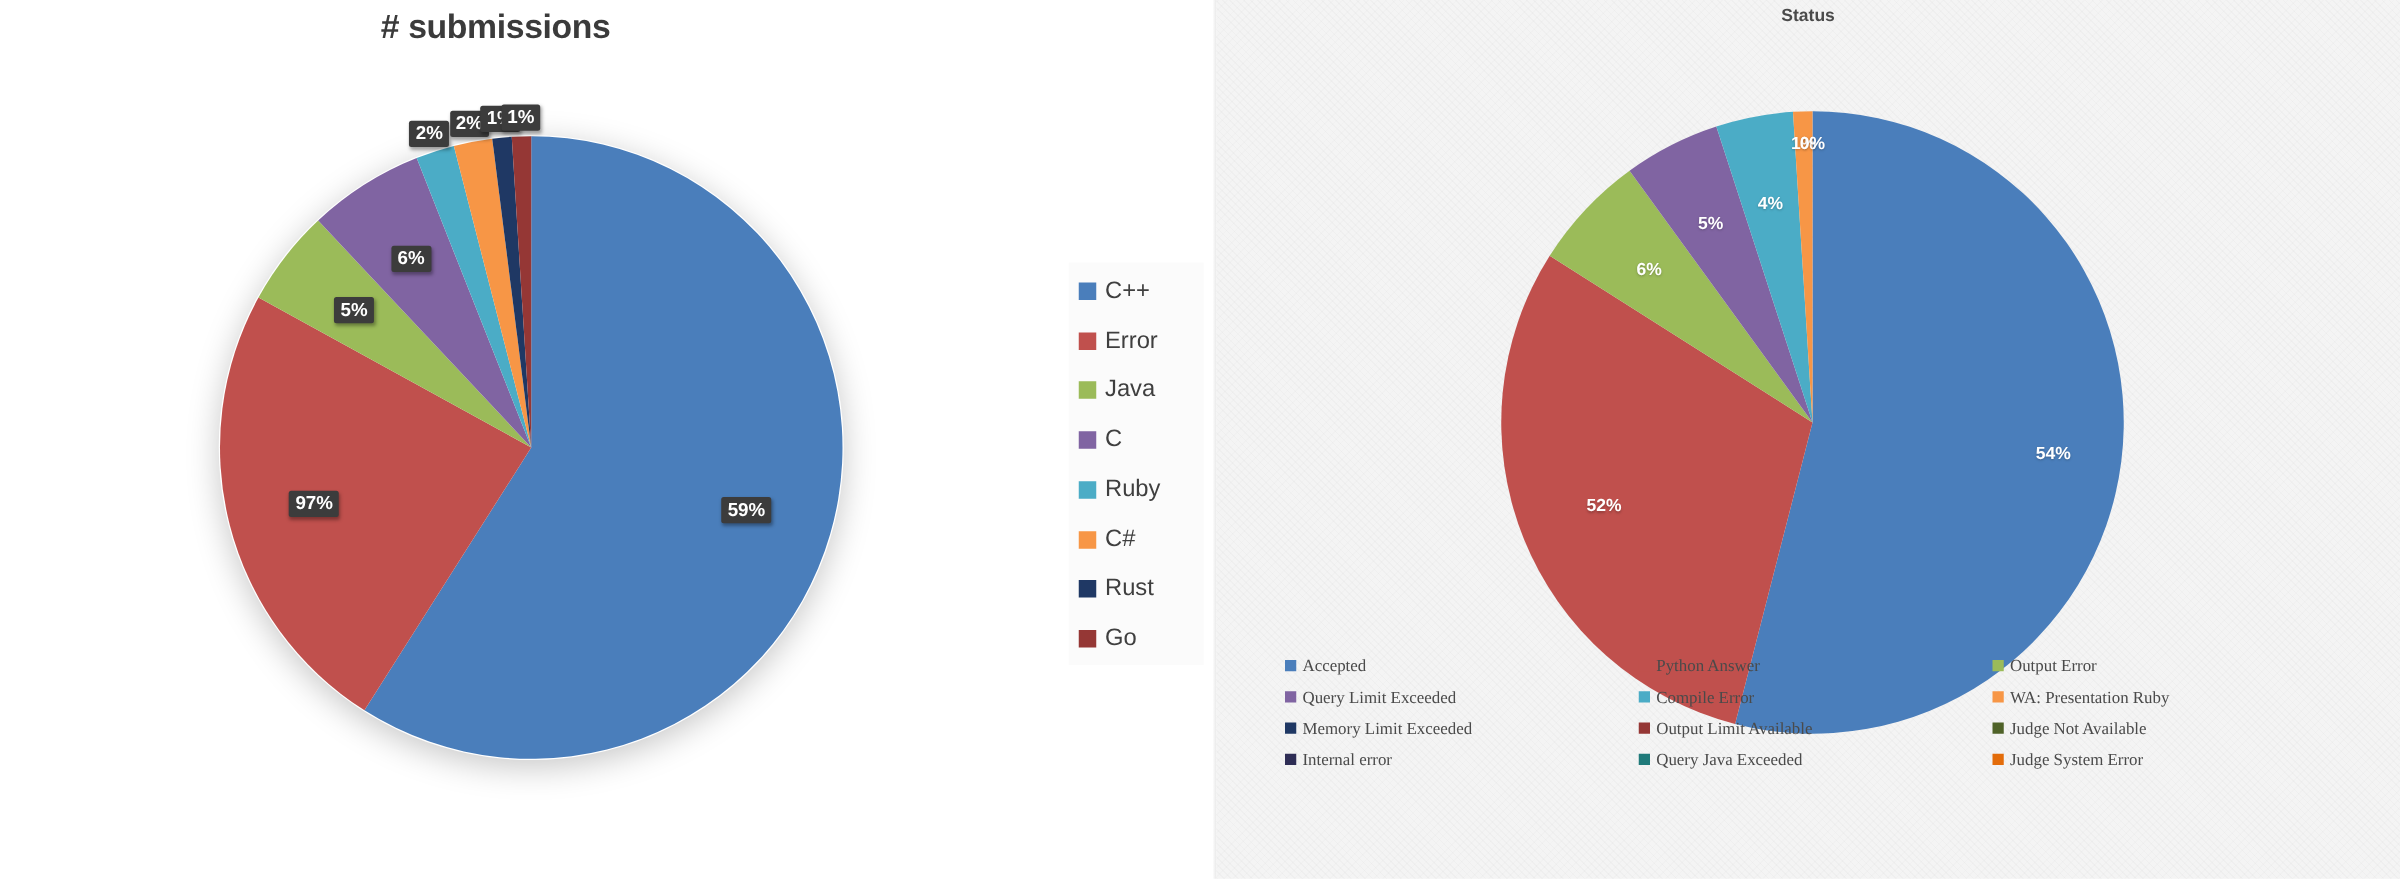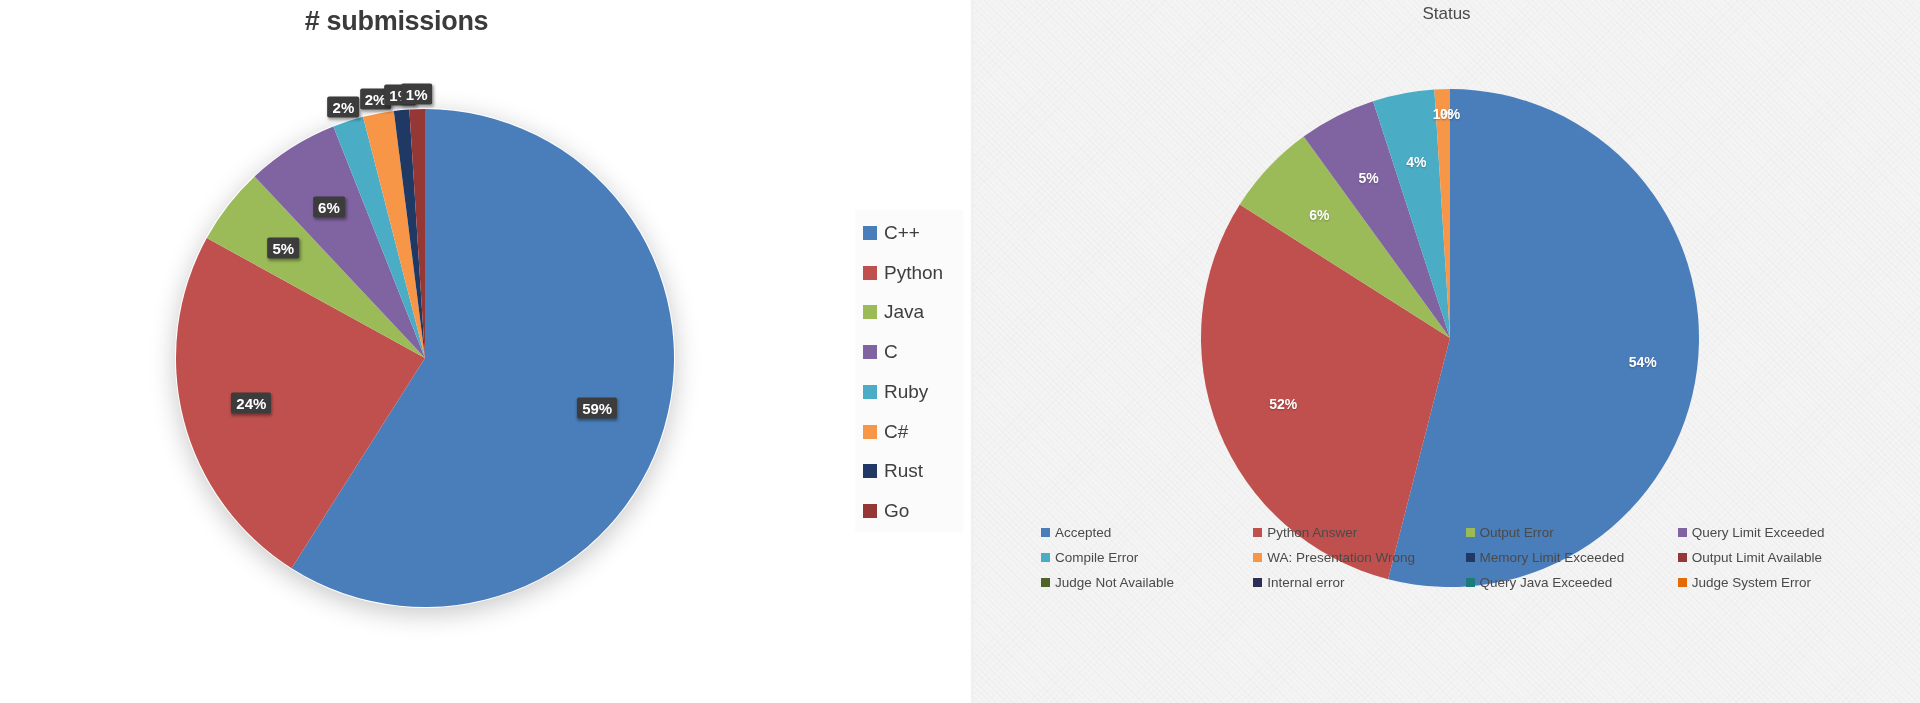--- a/index.html
+++ b/index.html
@@ -58,30 +58,31 @@
   
   #right-panel{
     position:absolute;left:973px;top:0;width:947px;height:703px;
     background:
       repeating-linear-gradient(45deg,rgba(0,0,0,0.018) 0 1px,rgba(0,0,0,0) 1px 4px),
       repeating-linear-gradient(-45deg,rgba(0,0,0,0.012) 0 1px,rgba(0,0,0,0) 1px 5px),
       #f4f4f4;
   }
   #right-title{
     position:absolute;left:0;top:4px;width:947px;text-align:center;
-    font-size:17px;font-weight:normal;color:#4a4a4a;
+    font-size:14px;font-weight:bold;color:#4a4a4a;
   }
   #right-pie-wrap{
     position:absolute;left:227px;top:88px;width:500px;height:500px;
   }
   #right-legend{
-    position:absolute;left:68px;top:520px;width:845px;height:84px;
-    display:grid;grid-template-columns:repeat(4,1fr);
+    position:absolute;left:55px;top:520px;width:845px;height:84px;
+    display:grid;grid-template-columns:repeat(3,1fr);
     grid-auto-rows:25px;align-content:start;
     column-gap:4px;
+    font-family:Liberation Serif, serif;
   }
   .rlg-item{display:flex;align-items:center;gap:5px;}
   .rlg-sw{width:9px;height:9px;flex:0 0 9px;}
   .rlg-tx{font-size:13.5px;color:#4a4a4a;white-space:nowrap;}
 </style>
 </head>
 <body>
 
 <div id="root">
 
@@ -95,38 +96,38 @@
           <path d="M 250 250 L 116.57912805022988 460.23765345000174 A 249 249 0 0 1 31.799636669077927 130.04333514867295 Z" fill="#c0504d"></path>
           <path d="M 250 250 L 31.799636669077927 130.04333514867295 A 249 249 0 0 1 79.54777062375646 68.48681177206859 Z" fill="#9bbb59"></path>
           <path d="M 250 250 L 79.54777062375646 68.48681177206859 A 249 249 0 0 1 158.33698638151503 18.485655013825465 Z" fill="#8064a2"></path>
           <path d="M 250 250 L 158.33698638151503 18.485655013825465 A 249 249 0 0 1 188.07621809595105 8.822792878970887 Z" fill="#4bacc6"></path>
           <path d="M 250 250 L 188.07621809595105 8.822792878970887 A 249 249 0 0 1 218.79202484248816 2.963439372695035 Z" fill="#f79646"></path>
           <path d="M 250 250 L 218.79202484248816 2.963439372695035 A 249 249 0 0 1 234.3651606372008 1.4913446213603834 Z" fill="#1f3864"></path>
           <path d="M 250 250 L 234.3651606372008 1.4913446213603834 A 249 249 0 0 1 249.99999999999974 1 Z" fill="#953735"></path>
         </svg>
       <div id="left-pie-labels">
           <div class="pct-dark" style="left: 422.161px; top: 300.018px;">59%</div>
-          <div class="pct-dark" style="left: 76.3524px; top: 294.585px;">24%</div>
+          <div class="pct-dark" style="left: 76.3524px; top: 294.585px;">97%</div>
           <div class="pct-dark" style="left: 108.341px; top: 140.118px;">5%</div>
           <div class="pct-dark" style="left: 153.937px; top: 98.6289px;">6%</div>
           <div class="pct-dark" style="left: 168.438px; top: -1.02186px;">2%</div>
           <div class="pct-dark" style="left: 200.543px; top: -9.2649px;">2%</div>
           <div class="pct-dark" style="left: 225.161px; top: -12.7686px;">1%</div>
           <div class="pct-dark" style="left: 241.709px; top: -13.8098px;">1%</div>
         </div>
     </div>
 
     <div id="left-legend">
         <div class="lg-item">
           <span class="lg-sw" style="background: rgb(74, 126, 187);"></span>
           <span class="lg-tx">C++</span>
         </div>
         <div class="lg-item">
           <span class="lg-sw" style="background: rgb(192, 80, 77);"></span>
-          <span class="lg-tx">Python</span>
+          <span class="lg-tx">Error</span>
         </div>
         <div class="lg-item">
           <span class="lg-sw" style="background: rgb(155, 187, 89);"></span>
           <span class="lg-tx">Java</span>
         </div>
         <div class="lg-item">
           <span class="lg-sw" style="background: rgb(128, 100, 162);"></span>
           <span class="lg-tx">C</span>
         </div>
         <div class="lg-item">
@@ -187,21 +188,21 @@
         <div class="rlg-item">
           <span class="rlg-sw" style="background: rgb(128, 100, 162);"></span>
           <span class="rlg-tx">Query Limit Exceeded</span>
         </div>
         <div class="rlg-item">
           <span class="rlg-sw" style="background: rgb(75, 172, 198);"></span>
           <span class="rlg-tx">Compile Error</span>
         </div>
         <div class="rlg-item">
           <span class="rlg-sw" style="background: rgb(247, 150, 70);"></span>
-          <span class="rlg-tx">WA: Presentation Wrong</span>
+          <span class="rlg-tx">WA: Presentation Ruby</span>
         </div>
         <div class="rlg-item">
           <span class="rlg-sw" style="background: rgb(31, 56, 100);"></span>
           <span class="rlg-tx">Memory Limit Exceeded</span>
         </div>
         <div class="rlg-item">
           <span class="rlg-sw" style="background: rgb(149, 55, 53);"></span>
           <span class="rlg-tx">Output Limit Available</span>
         </div>
         <div class="rlg-item">

